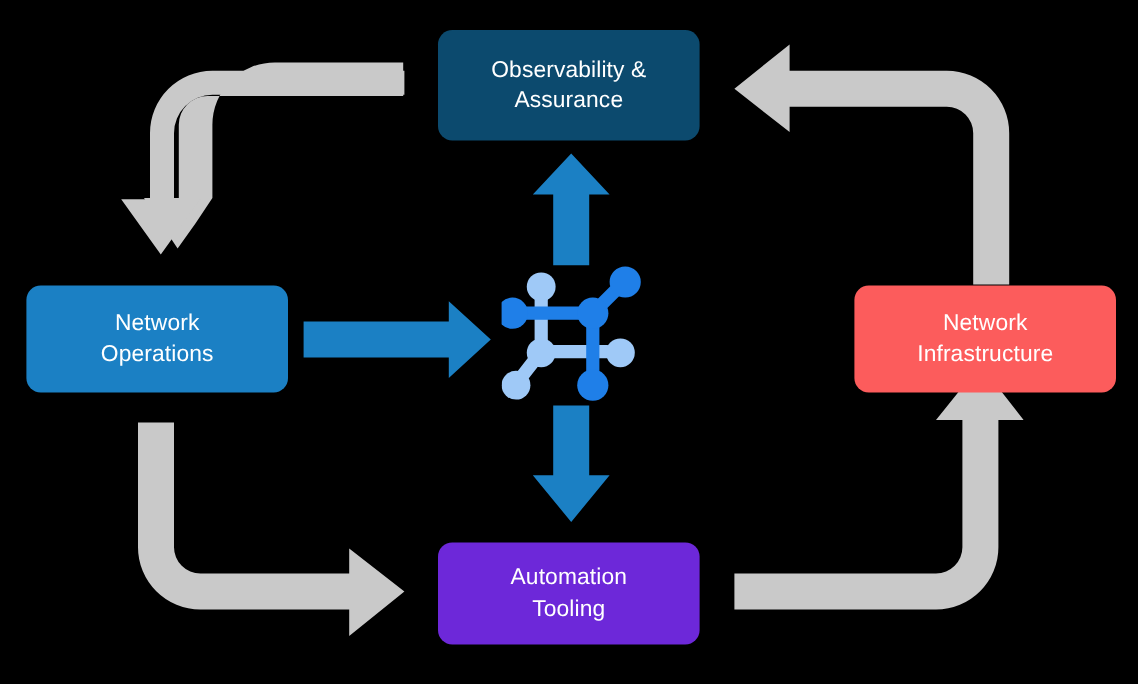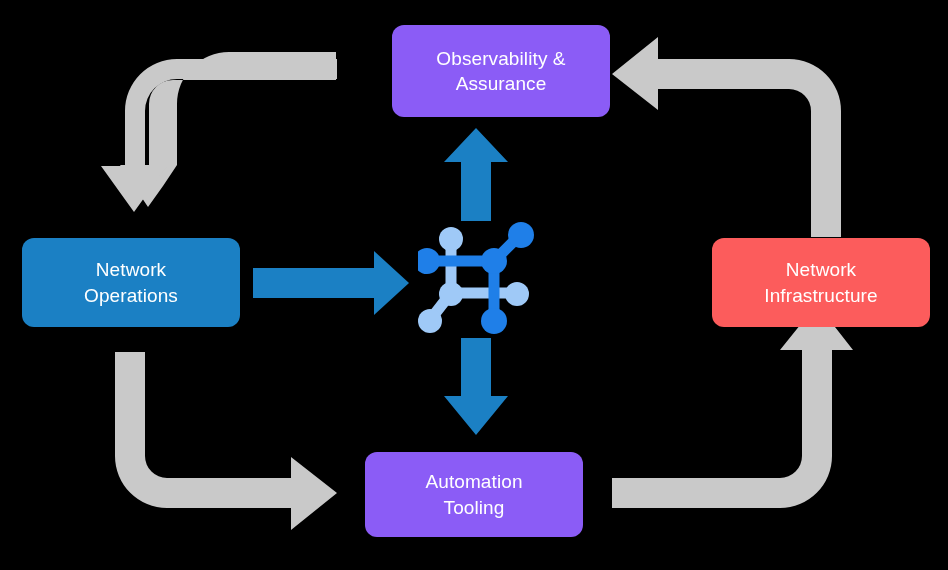--- a/index.html
+++ b/index.html
@@ -134,25 +134,25 @@
     </g>
 
     <g fill="#1f7fe8">
       <circle cx="9" cy="43" r="13"></circle>
       <circle cx="76" cy="43" r="13"></circle>
       <circle cx="103" cy="17" r="13"></circle>
       <circle cx="76" cy="103" r="13"></circle>
     </g>
   </svg>
 
-  <div class="node-box" id="box-observability" style="background: #8b5cf6; color: rgb(255, 255, 255); margin-left: 27px;">Observability &amp;
+  <div class="node-box" id="box-observability" style="background: #0c4a6e; color: rgb(255, 255, 255);">Observability &amp;
 Assurance</div>
 
   <div class="node-box" id="box-network-operations" style="background: rgb(27, 128, 196); color: rgb(255, 255, 255);">Network
 Operations</div>
 
   <div class="node-box" id="box-network-infrastructure" style="background: rgb(252, 92, 92); color: rgb(255, 255, 255);">Network
 Infrastructure</div>
 
-  <div class="node-box" id="box-automation" style="background: #8b5cf6; color: rgb(255, 255, 255);">Automation
+  <div class="node-box" id="box-automation" style="background: #6d28d9; color: rgb(255, 255, 255);">Automation
 Tooling</div>
 
 </div>
 
 </body></html>

